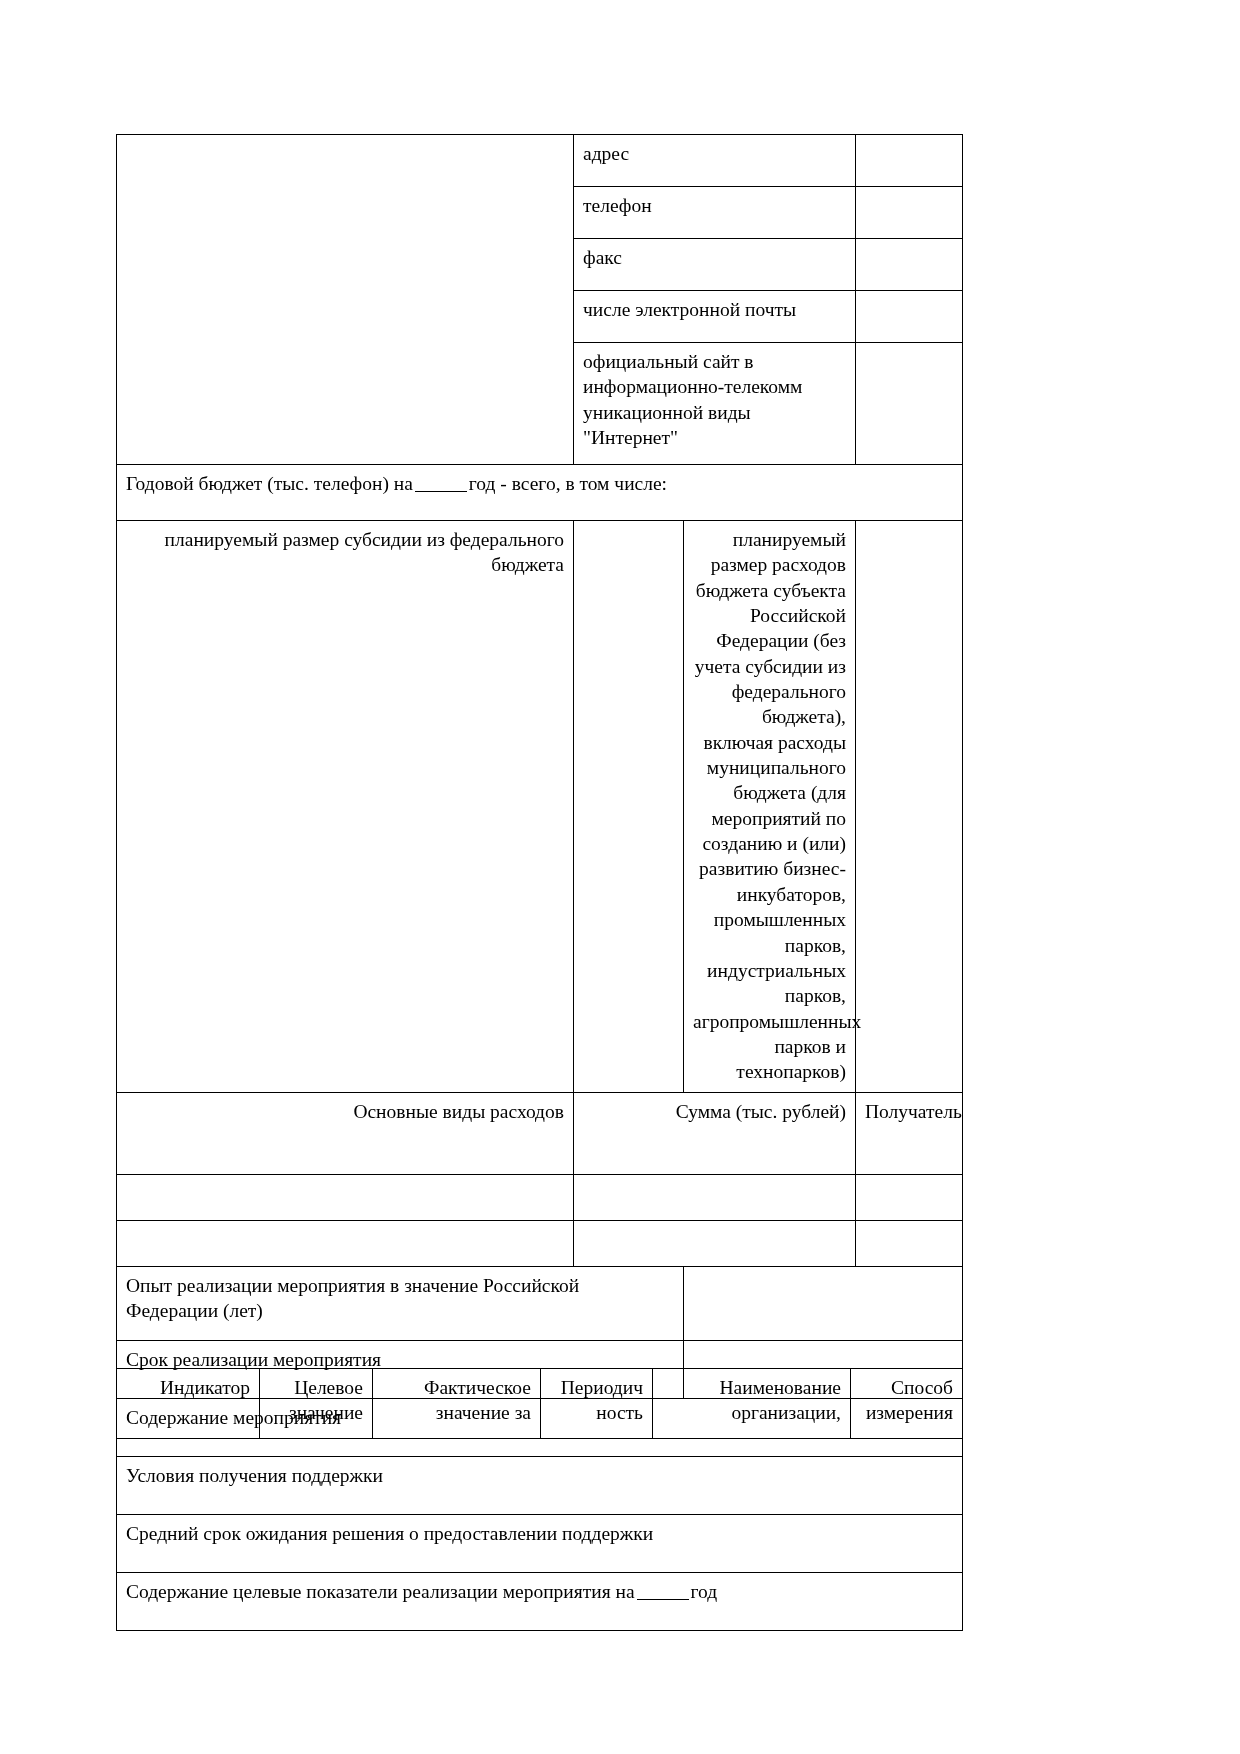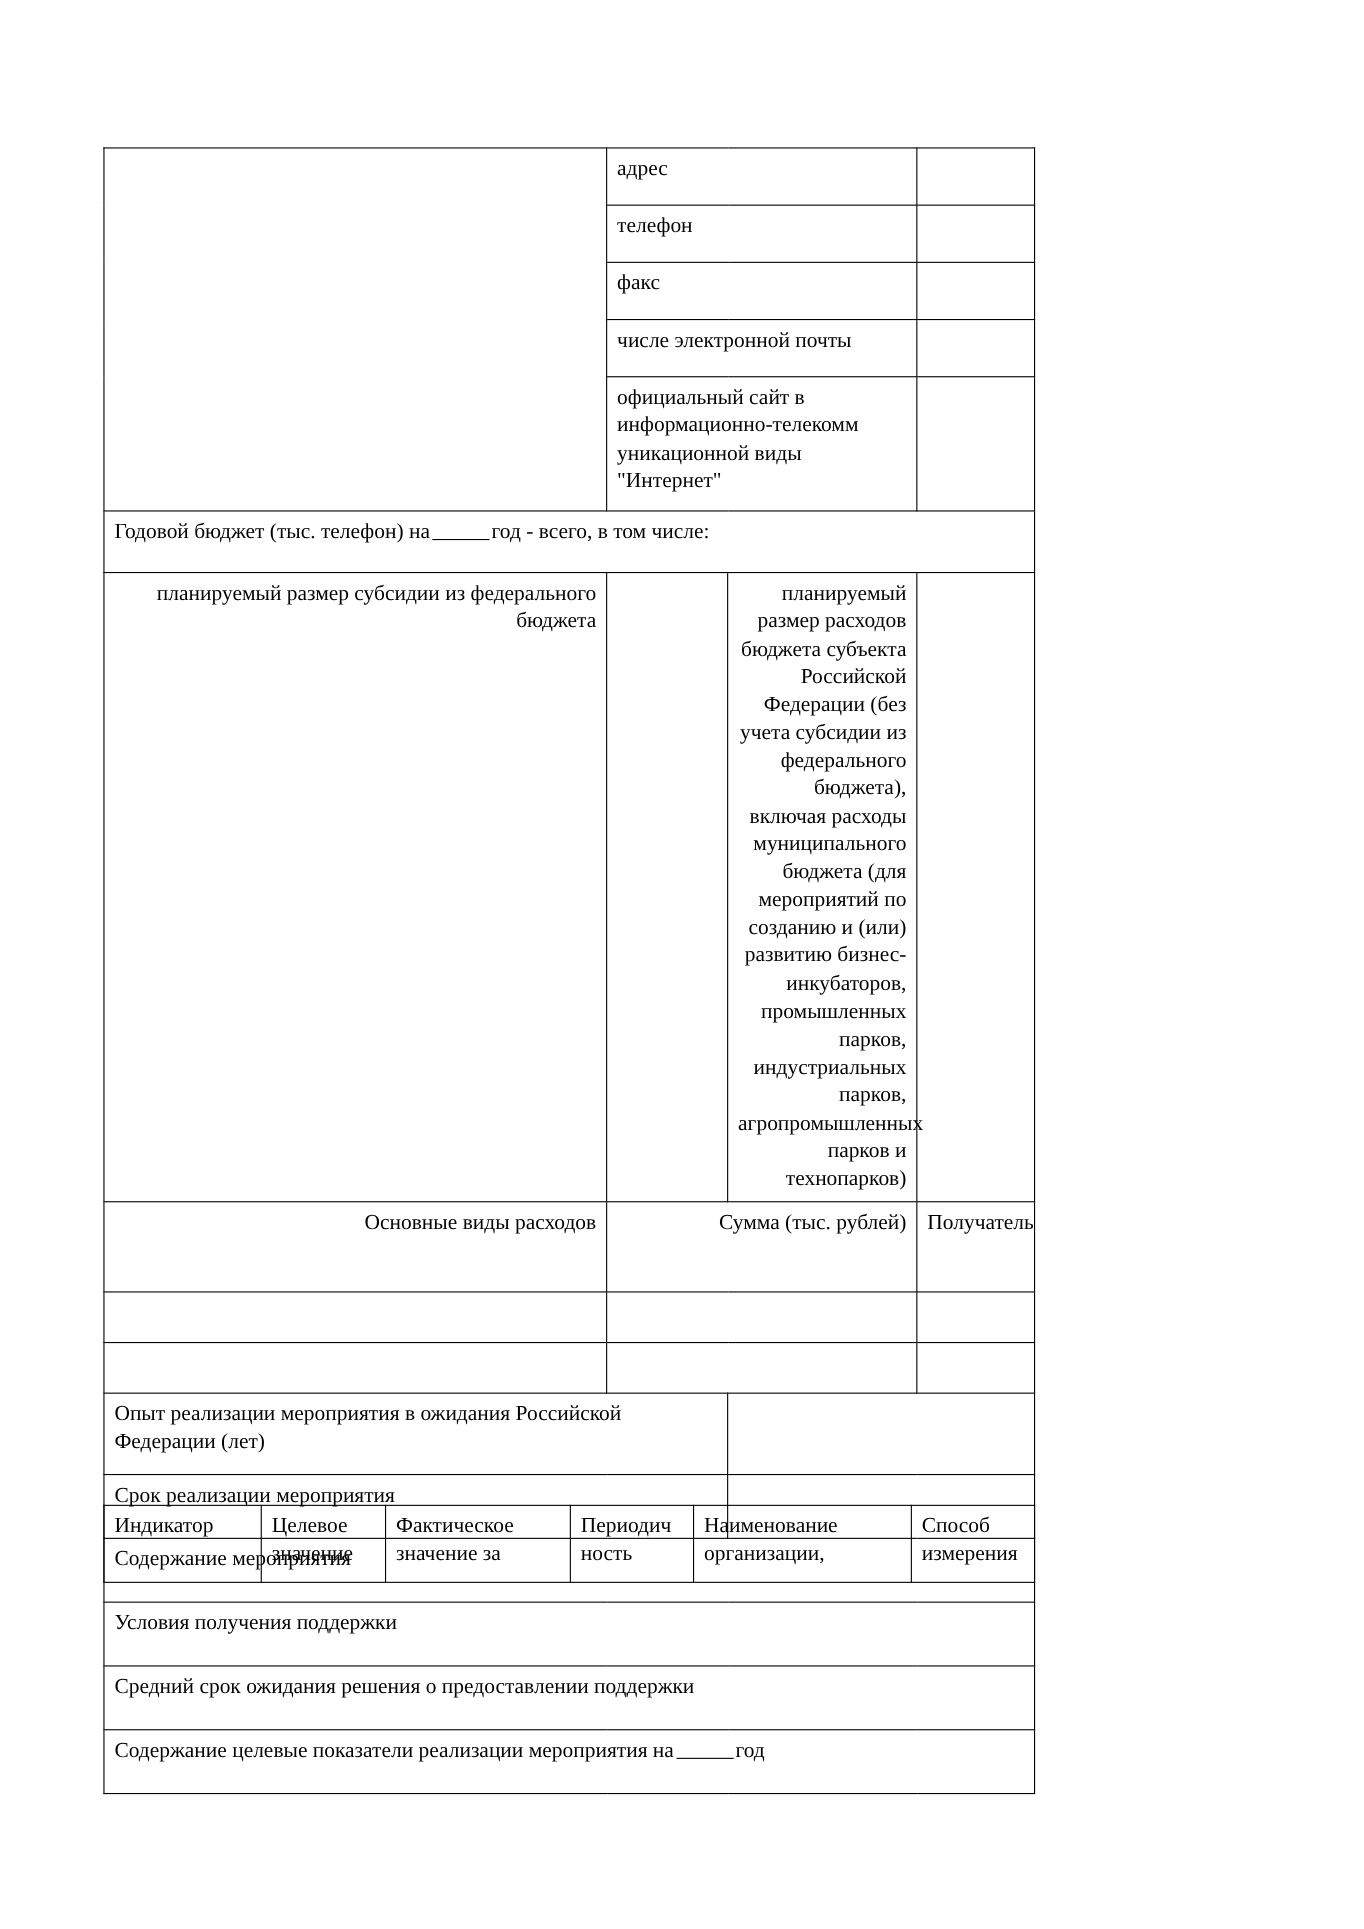--- a/index.html
+++ b/index.html
@@ -16,21 +16,21 @@
   }
   .page {
     position: absolute;
     left: 0; top: 0;
     width: 1240px;
     height: 1754px;
     background: #ffffff;
   }
   .doc-table {
     position: absolute;
-    left: 94px;
+    left: 116px;
     top: 134px;
     width: 846px;
     border-collapse: collapse;
     table-layout: fixed;
   }
   .doc-table td {
     border: 1px solid #000000;
     vertical-align: top;
     padding: 6px 9px 7px 9px;
     font-size: 19.5px;
@@ -41,21 +41,21 @@
     padding: 0;
   }
   .hdr-center {
     text-align: right;
     vertical-align: middle;
     line-height: 1.32;
   }
   .small-hdr {
     font-size: 18.5px;
     line-height: 1.30;
-    text-align: left;
+    text-align: right;
     vertical-align: top;
     padding: 7px 4px 6px 4px;
   }
   .row-label {
     vertical-align: middle;
     line-height: 1.32;
   }
   .underline-gap {
     display: inline-block;
     width: 52px;
@@ -124,21 +124,21 @@
         <td class="blank" colspan="2"></td>
         <td class="blank"></td>
       </tr>
       <tr>
         <td class="blank" style="height:45px"></td>
         <td class="blank" colspan="2"></td>
         <td class="blank"></td>
       </tr>
 
       <tr>
-        <td colspan="2" class="row-label" style="height:60px">Опыт реализации мероприятия в ожидания Российской Федерации (лет)</td>
+        <td colspan="2" class="row-label" style="height:60px">Опыт реализации мероприятия в значение Российской Федерации (лет)</td>
         <td colspan="2" class="blank"></td>
       </tr>
       <tr>
         <td colspan="2" class="row-label" style="height:44px">Срок реализации мероприятия</td>
         <td colspan="2" class="blank"></td>
       </tr>
       <tr>
         <td colspan="4" class="row-label" style="height:44px">Содержание мероприятия</td>
       </tr>
       <tr>

